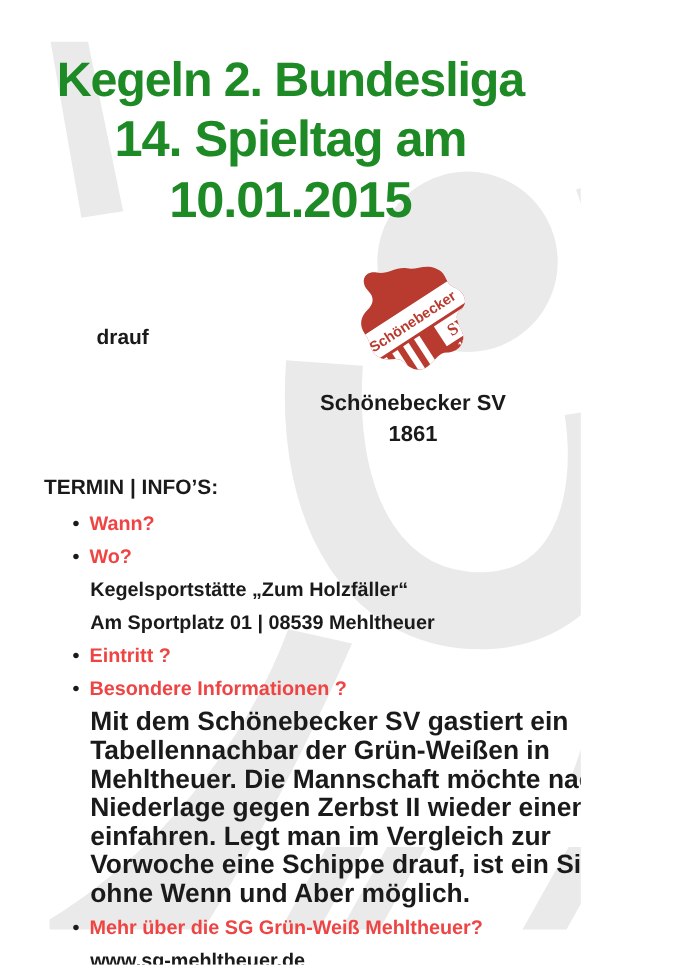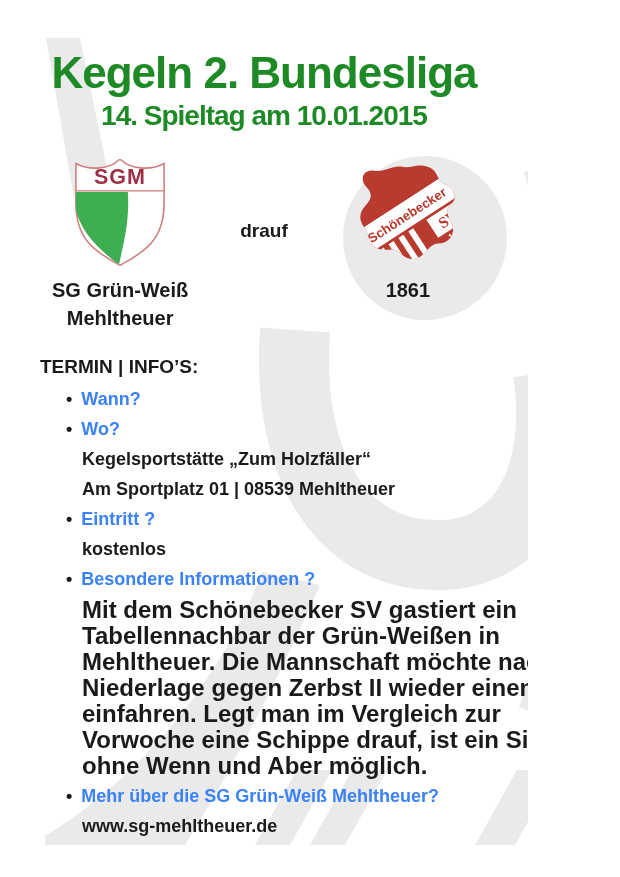--- a/index.html
+++ b/index.html
@@ -11,37 +11,37 @@
     color:#1a1a1a;
   }
   .watermark {
     position:absolute; inset:0; z-index:0; pointer-events:none;
   }
   .content { position:relative; z-index:1; }
 
   
   .title-block { padding-top:48px; text-align:center; font-weight:bold; color:#1e8a26; }
   .title-line1 { font-size:44px; letter-spacing:-1px; line-height:1.15; }
-  .title-line2 { font-size:28px; letter-spacing:-1px; line-height:1.2; }
+  .title-line2 { font-size:46px; letter-spacing:-1px; line-height:1.2; }
 
   
   .teams-row { display:flex; margin-top:16px; align-items:flex-start; }
   .team-col { width:305px; display:flex; flex-direction:column; align-items:center; }
   .logo-box { height:122px; display:flex; align-items:flex-end; justify-content:center; }
   .logo-box.away { align-items:center; padding-top:6px; }
   .versus-cell { flex:1; text-align:center; padding-top:72px; font-weight:bold; font-size:19px; color:#1a1a1a; }
   .team-name { margin-top:6px; text-align:center; font-weight:bold; font-size:20px; line-height:28px; color:#1a1a1a; }
 
   
   .info-section { margin:24px 0 0 40px; }
   .info-heading { font-weight:bold; font-size:19px; color:#1a1a1a; margin-bottom:6px; }
   .info-item { margin-left:26px; }
   .info-label-row { display:flex; align-items:baseline; line-height:30px; }
   .bullet-dot { color:#1a1a1a; font-size:18px; font-weight:bold; margin-right:9px; }
-  .info-label { color:#3b82f6; font-weight:bold; font-size:18px; }
+  .info-label { color:#ef4444; font-weight:bold; font-size:18px; }
   .info-line { margin-left:16px; font-weight:bold; font-size:18px; line-height:30px; color:#1a1a1a; }
   .info-para { margin-left:16px; width:522px; font-weight:bold; font-size:24px; line-height:26px; color:#1a1a1a; padding:3px 0 2px 0; }
 
   svg text { font-family:"Liberation Sans", sans-serif; }
   .crest-serif { font-family:"Liberation Serif", serif; }
 </style>
 </head>
 <body>
 
 <div class="flyer">
@@ -63,42 +63,20 @@
 
   <div class="content">
 
     <div class="title-block">
       <div class="title-line1">Kegeln 2. Bundesliga</div>
       <div class="title-line2">14. Spieltag am 10.01.2015</div>
     </div>
 
     <div class="teams-row">
 
-      <div class="team-col">
-        <div class="logo-box">
-
-          <svg width="98" height="119" viewBox="0 0 100 120">
-            <defs>
-              <clipPath id="shieldClip">
-                <path d="M5,12 C20,20 40,17 48,9 C49,8 51,8 52,9 C60,17 80,20 95,12 L95,52 C95,88 78,101 50,116 C22,101 5,88 5,52 Z"></path>
-              </clipPath>
-            </defs>
-            <path d="M5,12 C20,20 40,17 48,9 C49,8 51,8 52,9 C60,17 80,20 95,12 L95,52 C95,88 78,101 50,116 C22,101 5,88 5,52 Z" fill="#ffffff" stroke="#cf7f7f" stroke-width="1.6"></path>
-            <g clip-path="url(#shieldClip)">
-              <path d="M4,41 L58,41 C60,70 54,92 49,115 C28,100 8,80 4,55 Z" fill="#3fae52"></path>
-              <line x1="5" y1="40" x2="95" y2="40" stroke="#cf7f7f" stroke-width="1.4"></line>
-            </g>
-            <text x="50" y="33" text-anchor="middle" font-size="22" font-weight="bold" letter-spacing="1" fill="#9e2f45">SGM</text>
-          </svg>
-        </div>
-        <div class="team-name">
-          <div>SG Grün-Weiß</div>
-          <div>Mehltheuer</div>
-        </div>
-      </div>
 
       <div class="versus-cell">drauf</div>
 
       <div class="team-col">
         <div class="logo-box away">
 
           <svg width="118" height="104" viewBox="0 0 120 106">
             <defs>
               <clipPath id="crestClip">
                 <path d="M18,28 C10,20 14,9 26,11 C36,13 44,5 54,7 C62,9 70,3 80,7 C92,11 88,21 98,25 C108,29 111,40 103,46 C97,51 101,58 105,66 C109,76 101,85 91,85 C83,85 81,92 73,98 C65,104 57,100 51,94 C45,88 37,94 29,90 C19,86 21,76 15,68 C9,60 11,52 17,46 C23,40 24,34 18,28 Z"></path>
@@ -114,20 +92,21 @@
                 <rect x="38" y="70" width="6" height="48" fill="#ffffff"></rect>
                 <rect x="50" y="70" width="6" height="48" fill="#ffffff"></rect>
                 <rect x="72" y="70" width="38" height="22" fill="#ffffff"></rect>
                 <text x="91" y="87" text-anchor="middle" font-size="16" font-weight="bold" fill="#b93a2f" class="crest-serif">SV</text>
                 <text x="91" y="101" text-anchor="middle" font-size="8.5" font-weight="bold" fill="#ffffff">1861</text>
               </g>
             </g>
           </svg>
         </div>
         <div class="team-name">
+          <div>Schönebecker SV</div>
           <div>1861</div>
         </div>
       </div>
     </div>
 
     <div class="info-section">
       <div class="info-heading">TERMIN | INFO’S:</div>
 
       <div class="info-item">
         <div class="info-label-row">
@@ -143,21 +122,20 @@
         </div>
         <div class="info-line">Kegelsportstätte „Zum Holzfäller“</div>
         <div class="info-line">Am Sportplatz 01 | 08539 Mehltheuer</div>
       </div>
 
       <div class="info-item">
         <div class="info-label-row">
           <span class="bullet-dot">•</span>
           <span class="info-label">Eintritt ?</span>
         </div>
-        <div class="info-line">kostenlos</div>
       </div>
 
       <div class="info-item">
         <div class="info-label-row">
           <span class="bullet-dot">•</span>
           <span class="info-label">Besondere Informationen ?</span>
         </div>
         <div class="info-para">Mit dem Schönebecker SV gastiert ein Tabellennachbar der Grün-Weißen in Mehltheuer. Die Mannschaft möchte nach der Niederlage gegen Zerbst II wieder einen Sieg einfahren. Legt man im Vergleich zur Vorwoche eine Schippe drauf, ist ein Sieg ohne Wenn und Aber möglich.</div>
       </div>
 

